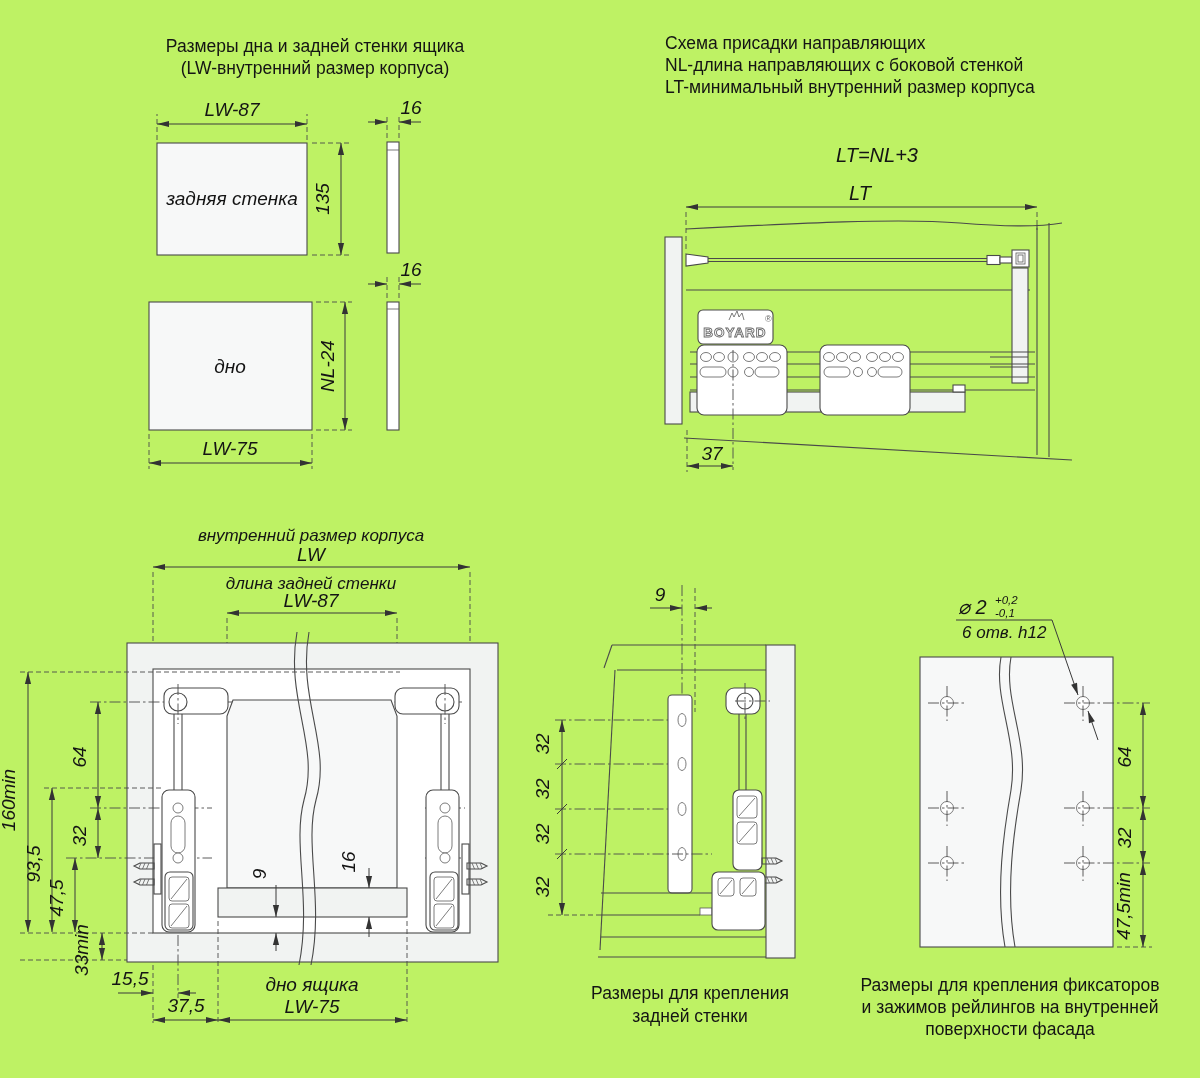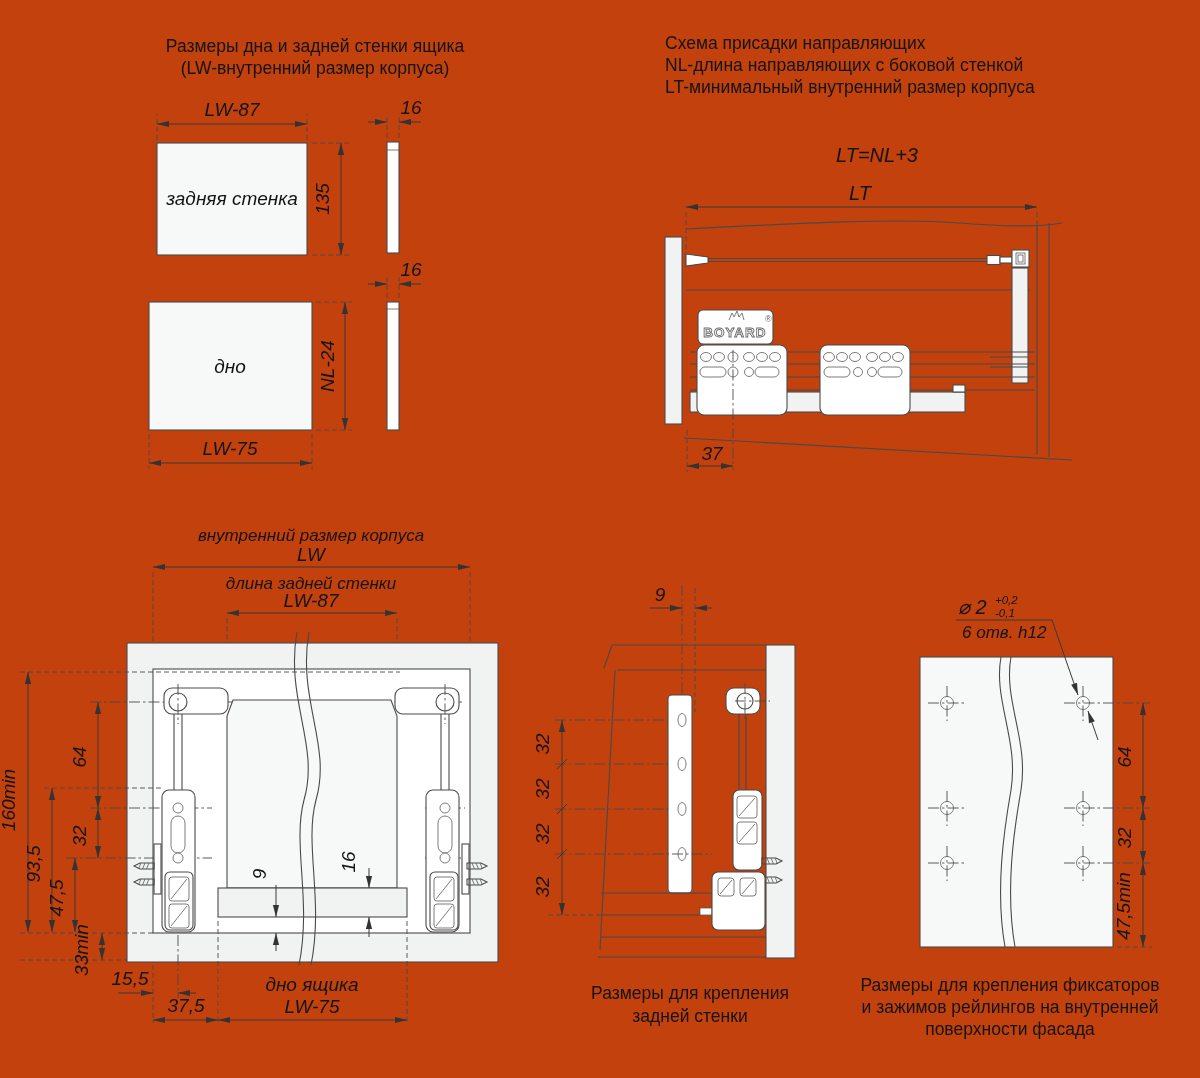--- a/index.html
+++ b/index.html
@@ -1,16 +1,16 @@
 <!DOCTYPE html>
 <html><head>
 <meta charset="utf-8">
 <style>
   html,body{margin:0;padding:0;background:#ffffff;}
-  .stage{position:relative;width:1200px;height:1078px;background:#c2410c;overflow:hidden;}
+  .stage{position:relative;width:1200px;height:1078px;background:#bef264;overflow:hidden;}
   svg{display:block;}
   svg text{font-family:"Liberation Sans",sans-serif;fill:#141414;}
   .t  {font-size:17.5px;}
   .tc {font-size:17.5px;}
   .d  {font-size:19px;font-style:italic;}
   .d20{font-size:20px;font-style:italic;}
   .d17{font-size:17px;font-style:italic;}
   .dsm{font-size:11.5px;font-style:italic;}
   .brand{font-size:13.5px;font-weight:bold;letter-spacing:1px;fill:none;stroke:#6a6a6a;stroke-width:0.9;}
   .reg{font-size:9px;fill:#6a6a6a;}

